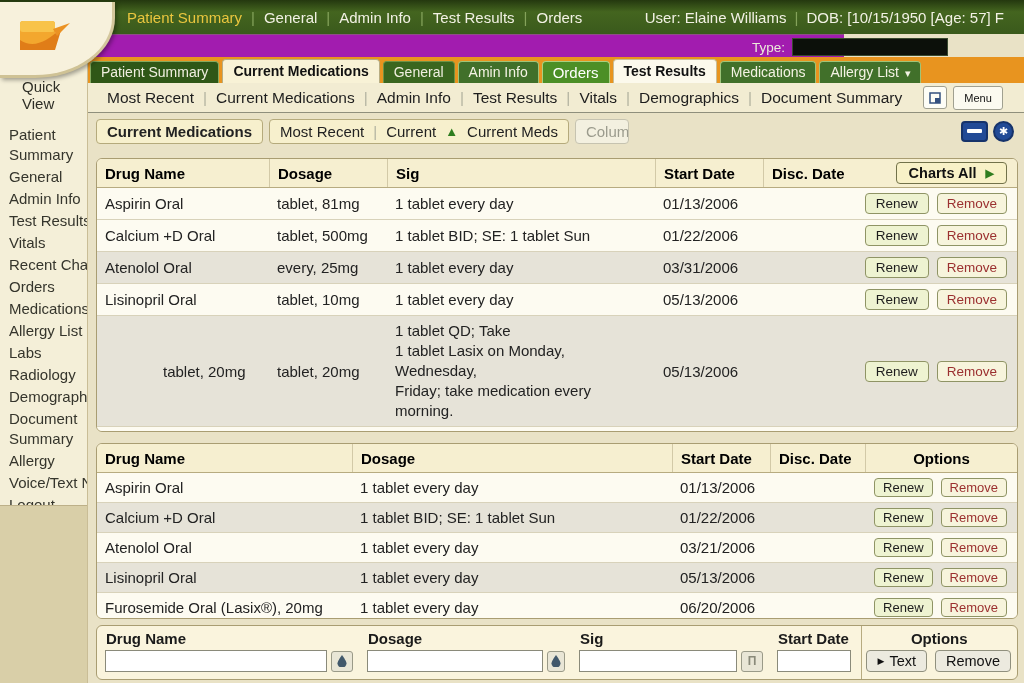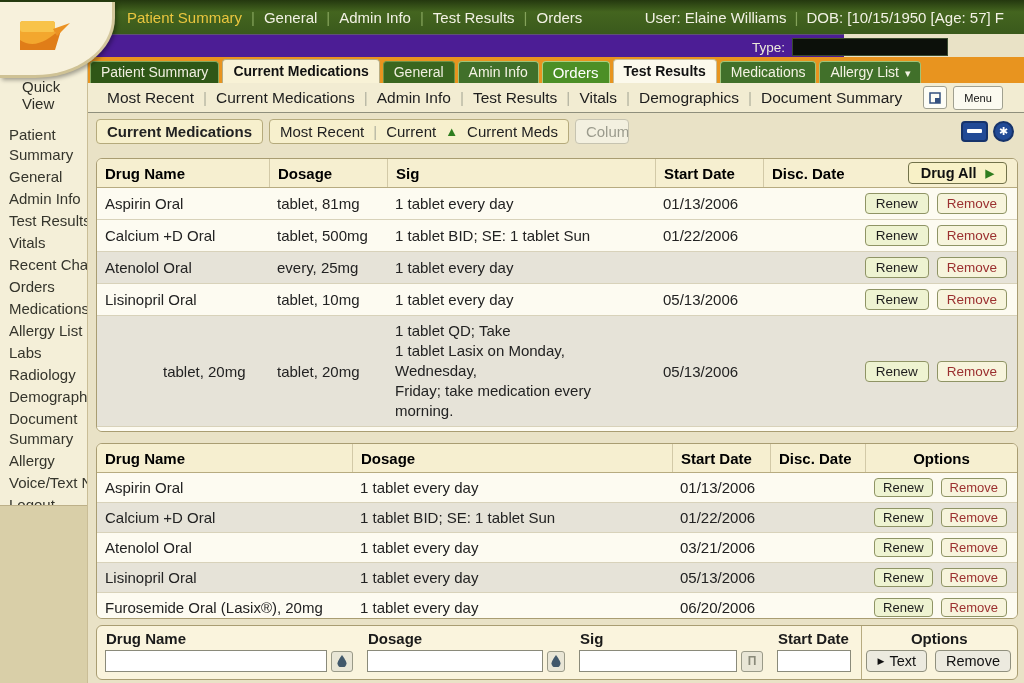--- a/index.html
+++ b/index.html
@@ -8,21 +8,21 @@
     font-family:"Liberation Sans",sans-serif;background:#e9e2c6;
   }
   
   .topbar{position:absolute;top:0;left:0;width:1024px;height:34px;
     background:linear-gradient(#24380f,#44651f 35%,#3a5a1c);display:flex;align-items:center;color:#f2f1e4;z-index:3;}
   .top-nav{margin-left:118px;display:flex;align-items:center;font-size:15px;}
   .top-nav-item{padding:0 9px;cursor:default;}
   .top-nav-item.gold{color:#eac63e;}
   .tsep{color:#85a35b;}
   .topbar-right{margin-left:auto;display:flex;align-items:center;font-size:15px;padding-right:20px;white-space:nowrap;}
-  .topbar2{position:absolute;top:34px;left:0;width:844px;height:23px;background:#4c1d95;border-top:1px solid #74925172;box-sizing:border-box;z-index:3;}
+  .topbar2{position:absolute;top:34px;left:0;width:844px;height:23px;background:#a21caf;border-top:1px solid #74925172;box-sizing:border-box;z-index:3;}
   .type-row{position:absolute;left:752px;top:3px;display:flex;align-items:center;gap:7px;color:#eceadb;font-size:13.5px;}
   .type-input{width:150px;height:14px;background:#0c100a;border:1px solid #394a2e;}
   
   .logo-blob{position:absolute;top:2px;left:0;width:112px;height:73px;background:#f7f1dc;
     border-bottom-right-radius:80px 60px;border-right:3px solid #d4c79d;border-bottom:3px solid #cfc295;
     box-shadow:2px 2px 4px rgba(0,0,0,.35);z-index:6;}
   .logo-blob svg{position:absolute;left:16px;top:12px;}
   
   .sidebar{position:absolute;left:0;top:57px;width:88px;bottom:0;background:#f4efd8;border-right:1px solid #c9bd96;
     box-sizing:border-box;padding-top:21px;z-index:2;}
@@ -220,21 +220,21 @@
 
   <div class="panel" id="panel1">
     <div class="thead">
       <div class="th c1">Drug Name</div>
       <div class="th c2 vline">Dosage</div>
       <div class="th c3 vline">Sig</div>
       <div class="th c4 vline">Start Date</div>
       <div class="th c5 vline">Disc. Date</div>
       <div class="th c6 actions" style="padding-right:10px;">
         <button class="btn-renew-all">
-          <span>Drug All</span>
+          <span>Charts All</span>
           <span class="arrow-green">▶</span>
         </button>
       </div>
     </div>
     <div id="t1-body">
         <div class="trow plain">
           <div class="td c1">
             <div>Aspirin Oral</div>
           </div>
           <div class="td c2">tablet, 81mg</div>
@@ -264,20 +264,21 @@
           </div>
         </div>
         <div class="trow shaded">
           <div class="td c1">
             <div>Atenolol Oral</div>
           </div>
           <div class="td c2">every, 25mg</div>
           <div class="td c3">
             <div class="sigline">1 tablet every day</div>
           </div>
+          <div class="td c4">03/31/2006</div>
           <div class="td c5"></div>
           <div class="td c6 actions">
             <button class="btn-renew">Renew</button>
             <button class="btn-remove">Remove</button>
           </div>
         </div>
         <div class="trow plain">
           <div class="td c1">
             <div>Lisinopril Oral</div>
           </div>

